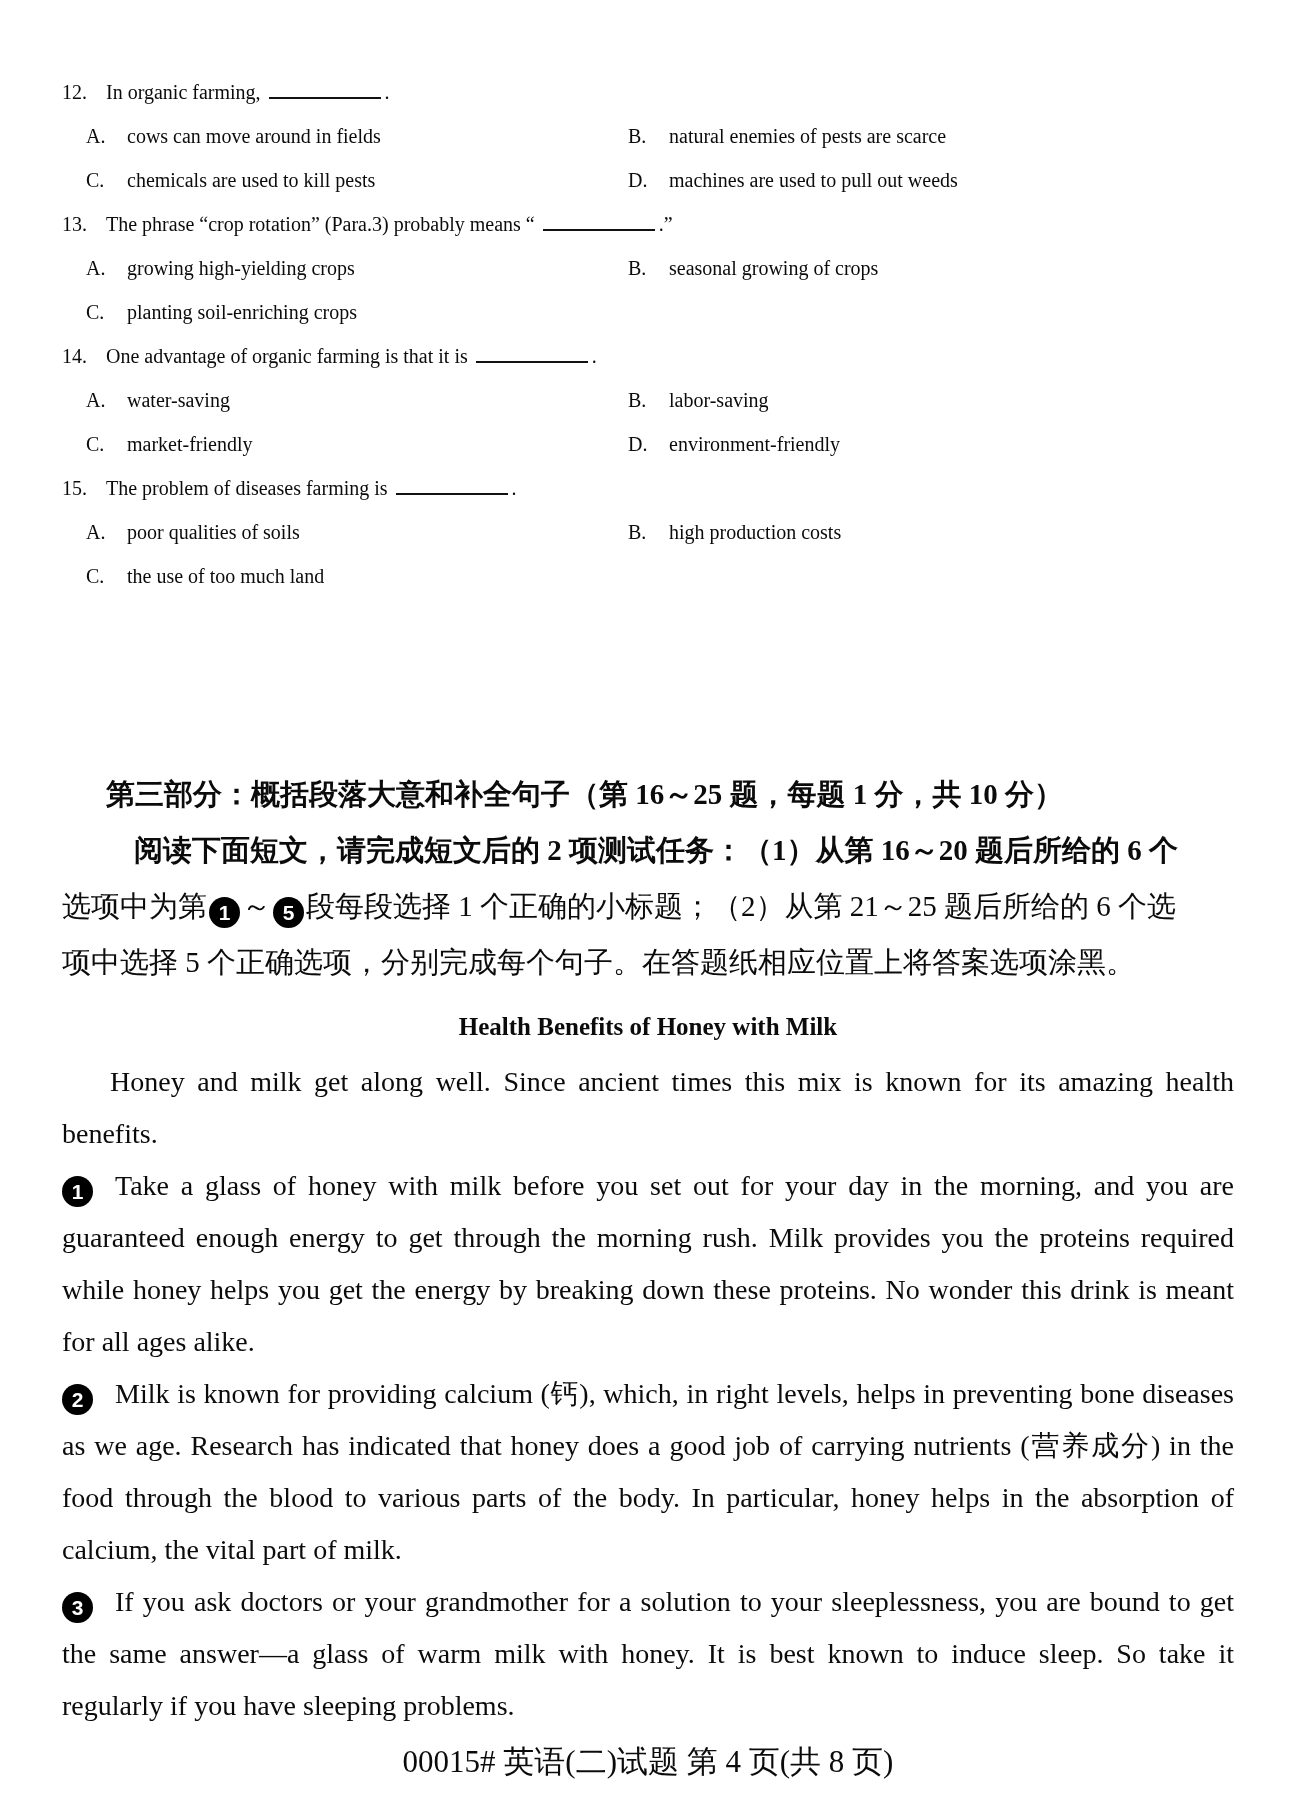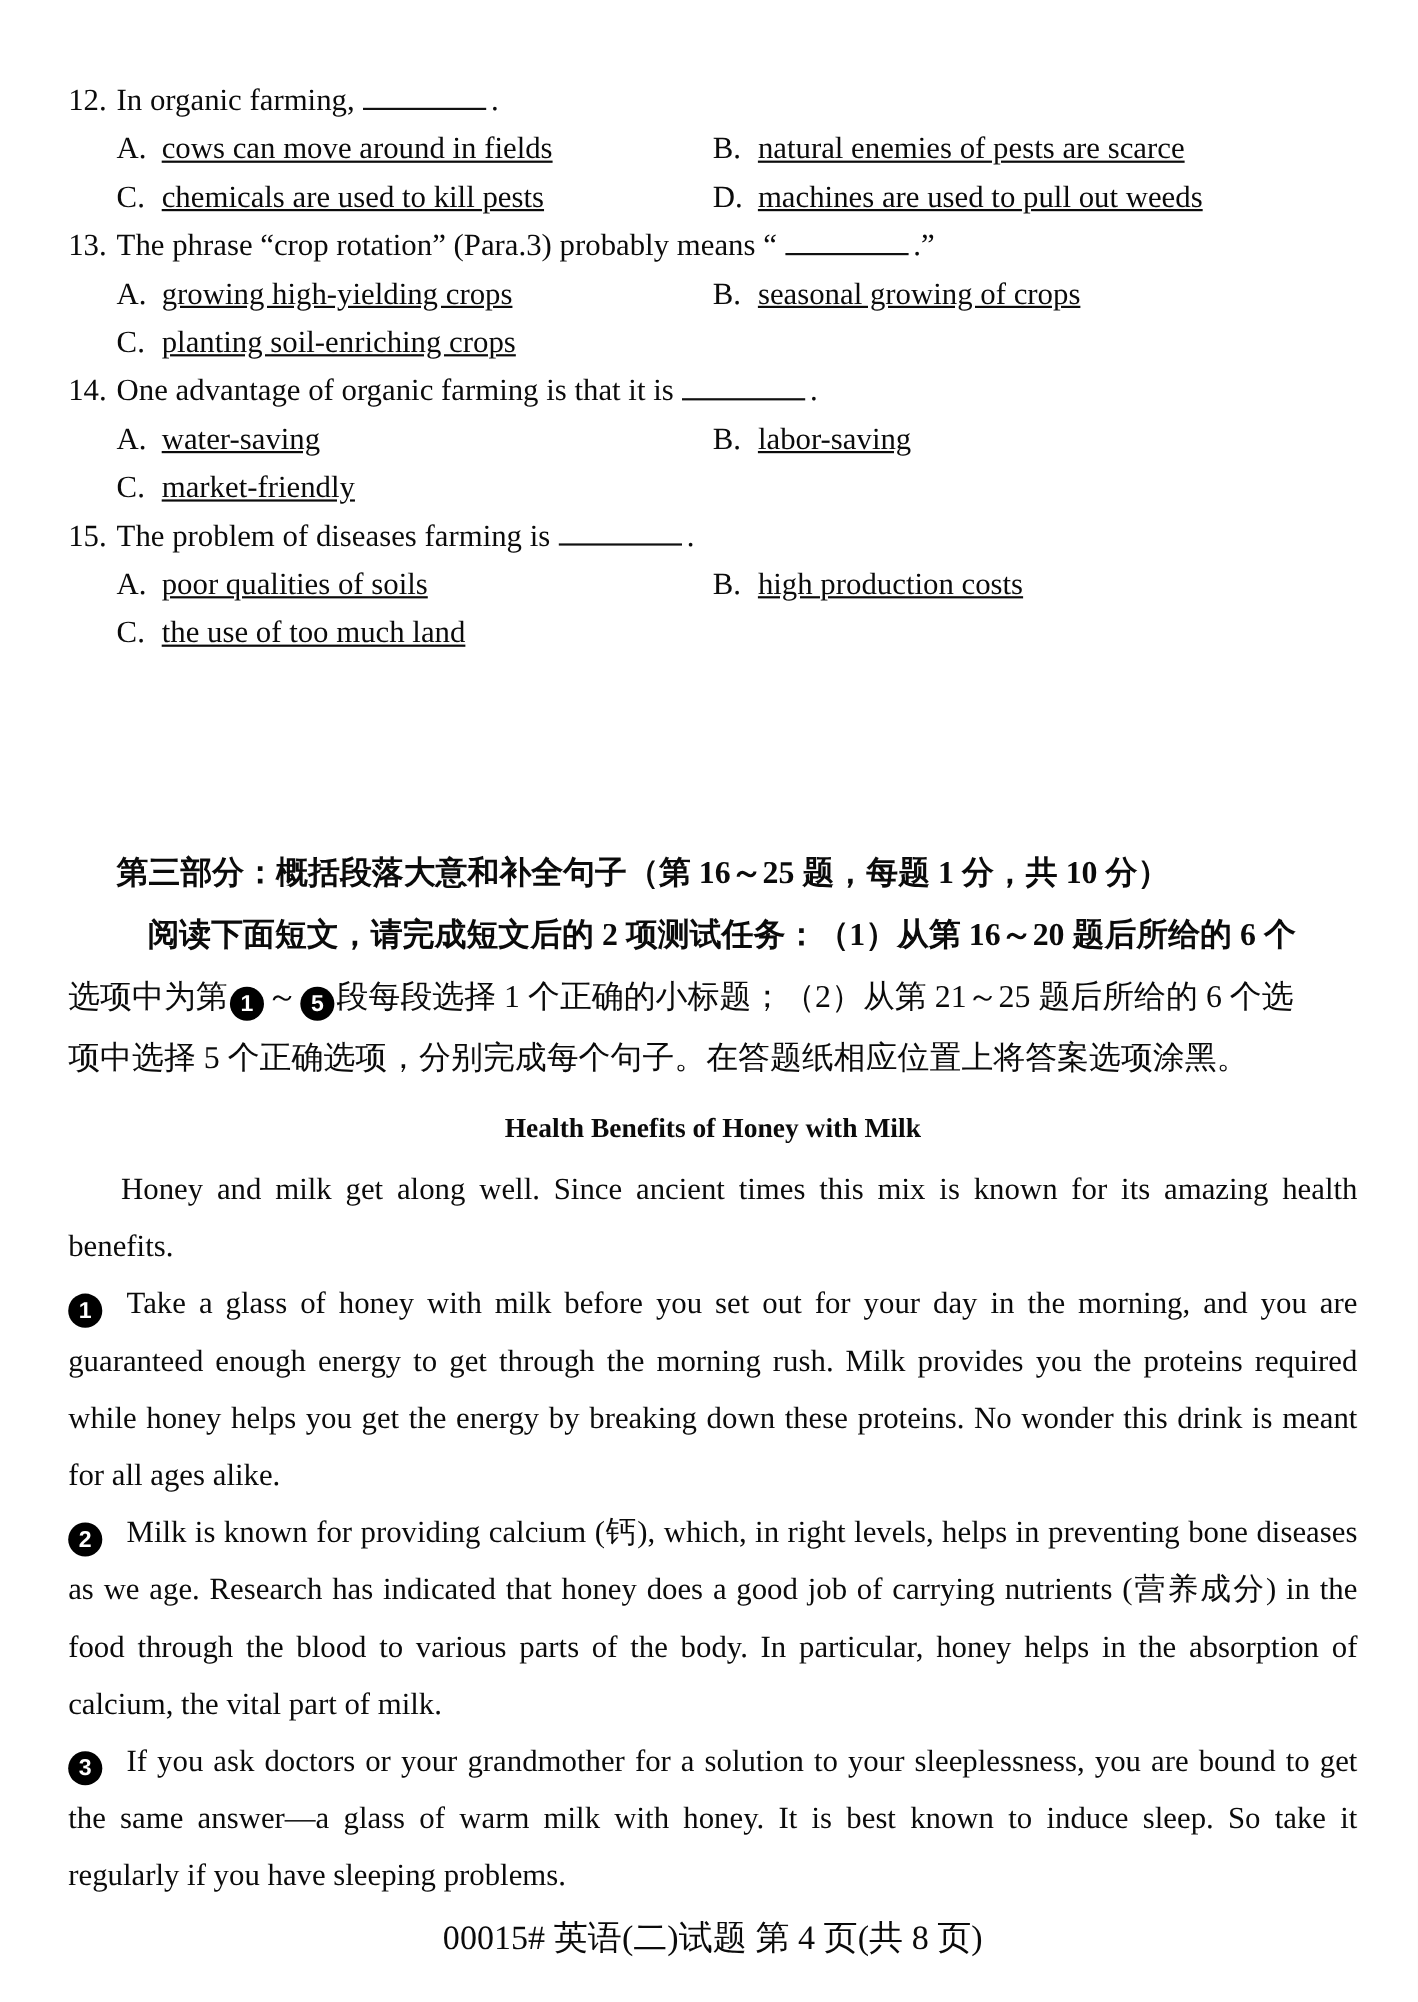--- a/index.html
+++ b/index.html
@@ -3,30 +3,30 @@
 <meta charset="utf-8">
 <style>
   html,body { margin:0; padding:0; background:#e8e8e8; }
   .page {
     width:1289px; height:1820px; margin:0 auto; background:#ffffff;
     color:#0b0b0b; font-family:"Liberation Serif","DejaVu Serif",serif;
     box-sizing:border-box; padding:70px 55px 0 62px; overflow:hidden;
     position:relative;
   }
   
-  .mcq { font-size:28px; }
+  .mcq { font-size:20px; }
   .q-stem { line-height:44px; white-space:nowrap; }
   .q-num { display:inline-block; width:44px; }
   .blank {
     display:inline-block; width:112px; height:20px;
     border-bottom:2px solid #111; margin:0 4px 0 8px; vertical-align:baseline;
   }
   .opts {
     display:grid; grid-template-columns:542px auto;
-    margin-left:44px; line-height:44px;text-decoration:underline;
+    margin-left:24px; line-height:44px;
   }
   .opt { white-space:nowrap; }
   .opt-label { display:inline-block; min-width:31px; margin-right:10px; }
   
   .cn { margin-top:168px; font-size:29px; line-height:56px; }
   .cn-heading { font-weight:bold;margin-left:44px; }
   .cn-indent { text-indent:72px;font-weight:bold; }
   
   .pm {
     display:inline-block; width:31px; height:31px; border-radius:50%;
@@ -75,20 +75,21 @@
     </div>
 
     <div>
       <div class="q-stem">
         <span class="q-num">14.</span><span>One advantage of organic farming is that it is</span><span class="blank"></span><span>.</span>
       </div>
       <div class="opts">
         <div class="opt"><span class="opt-label">A.</span><span>water-saving</span></div>
         <div class="opt"><span class="opt-label">B.</span><span>labor-saving</span></div>
         <div class="opt"><span class="opt-label">C.</span><span>market-friendly</span></div>
+        <div class="opt"><span class="opt-label">D.</span><span>environment-friendly</span></div>
       </div>
     </div>
 
     <div>
       <div class="q-stem">
         <span class="q-num">15.</span><span>The problem of diseases farming is</span><span class="blank"></span><span>.</span>
       </div>
       <div class="opts">
         <div class="opt"><span class="opt-label">A.</span><span>poor qualities of soils</span></div>
         <div class="opt"><span class="opt-label">B.</span><span>high production costs</span></div>

